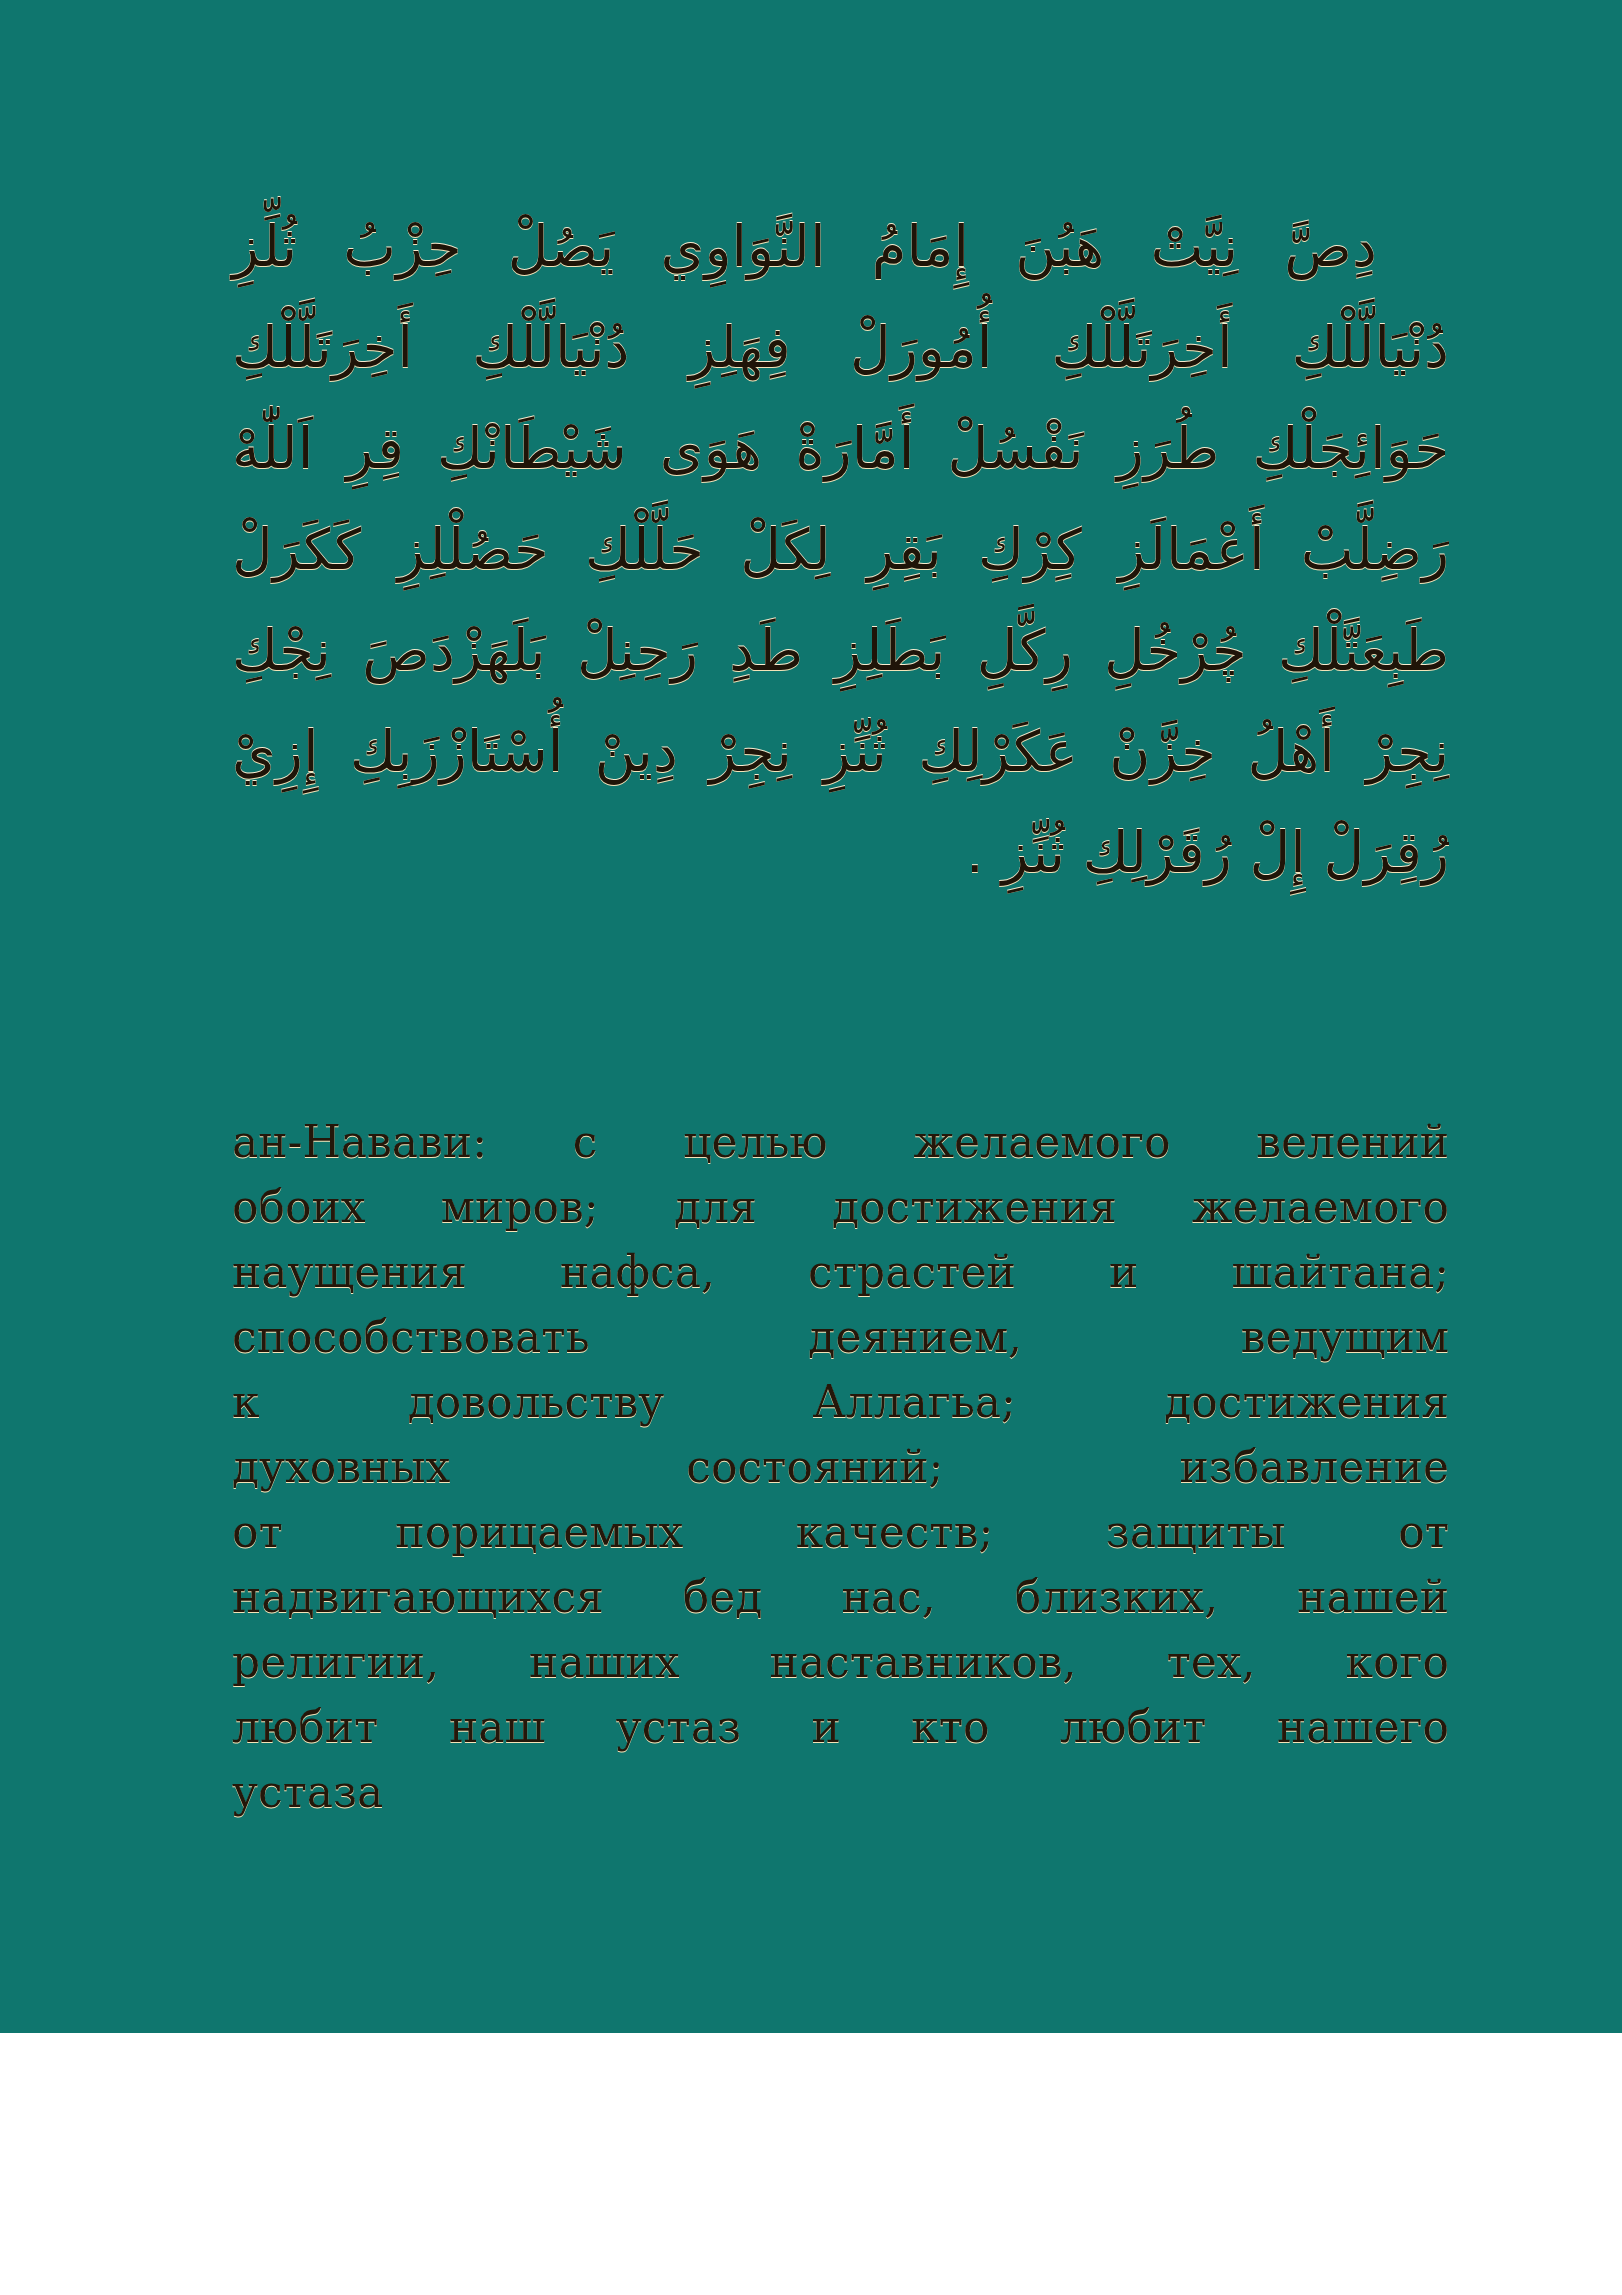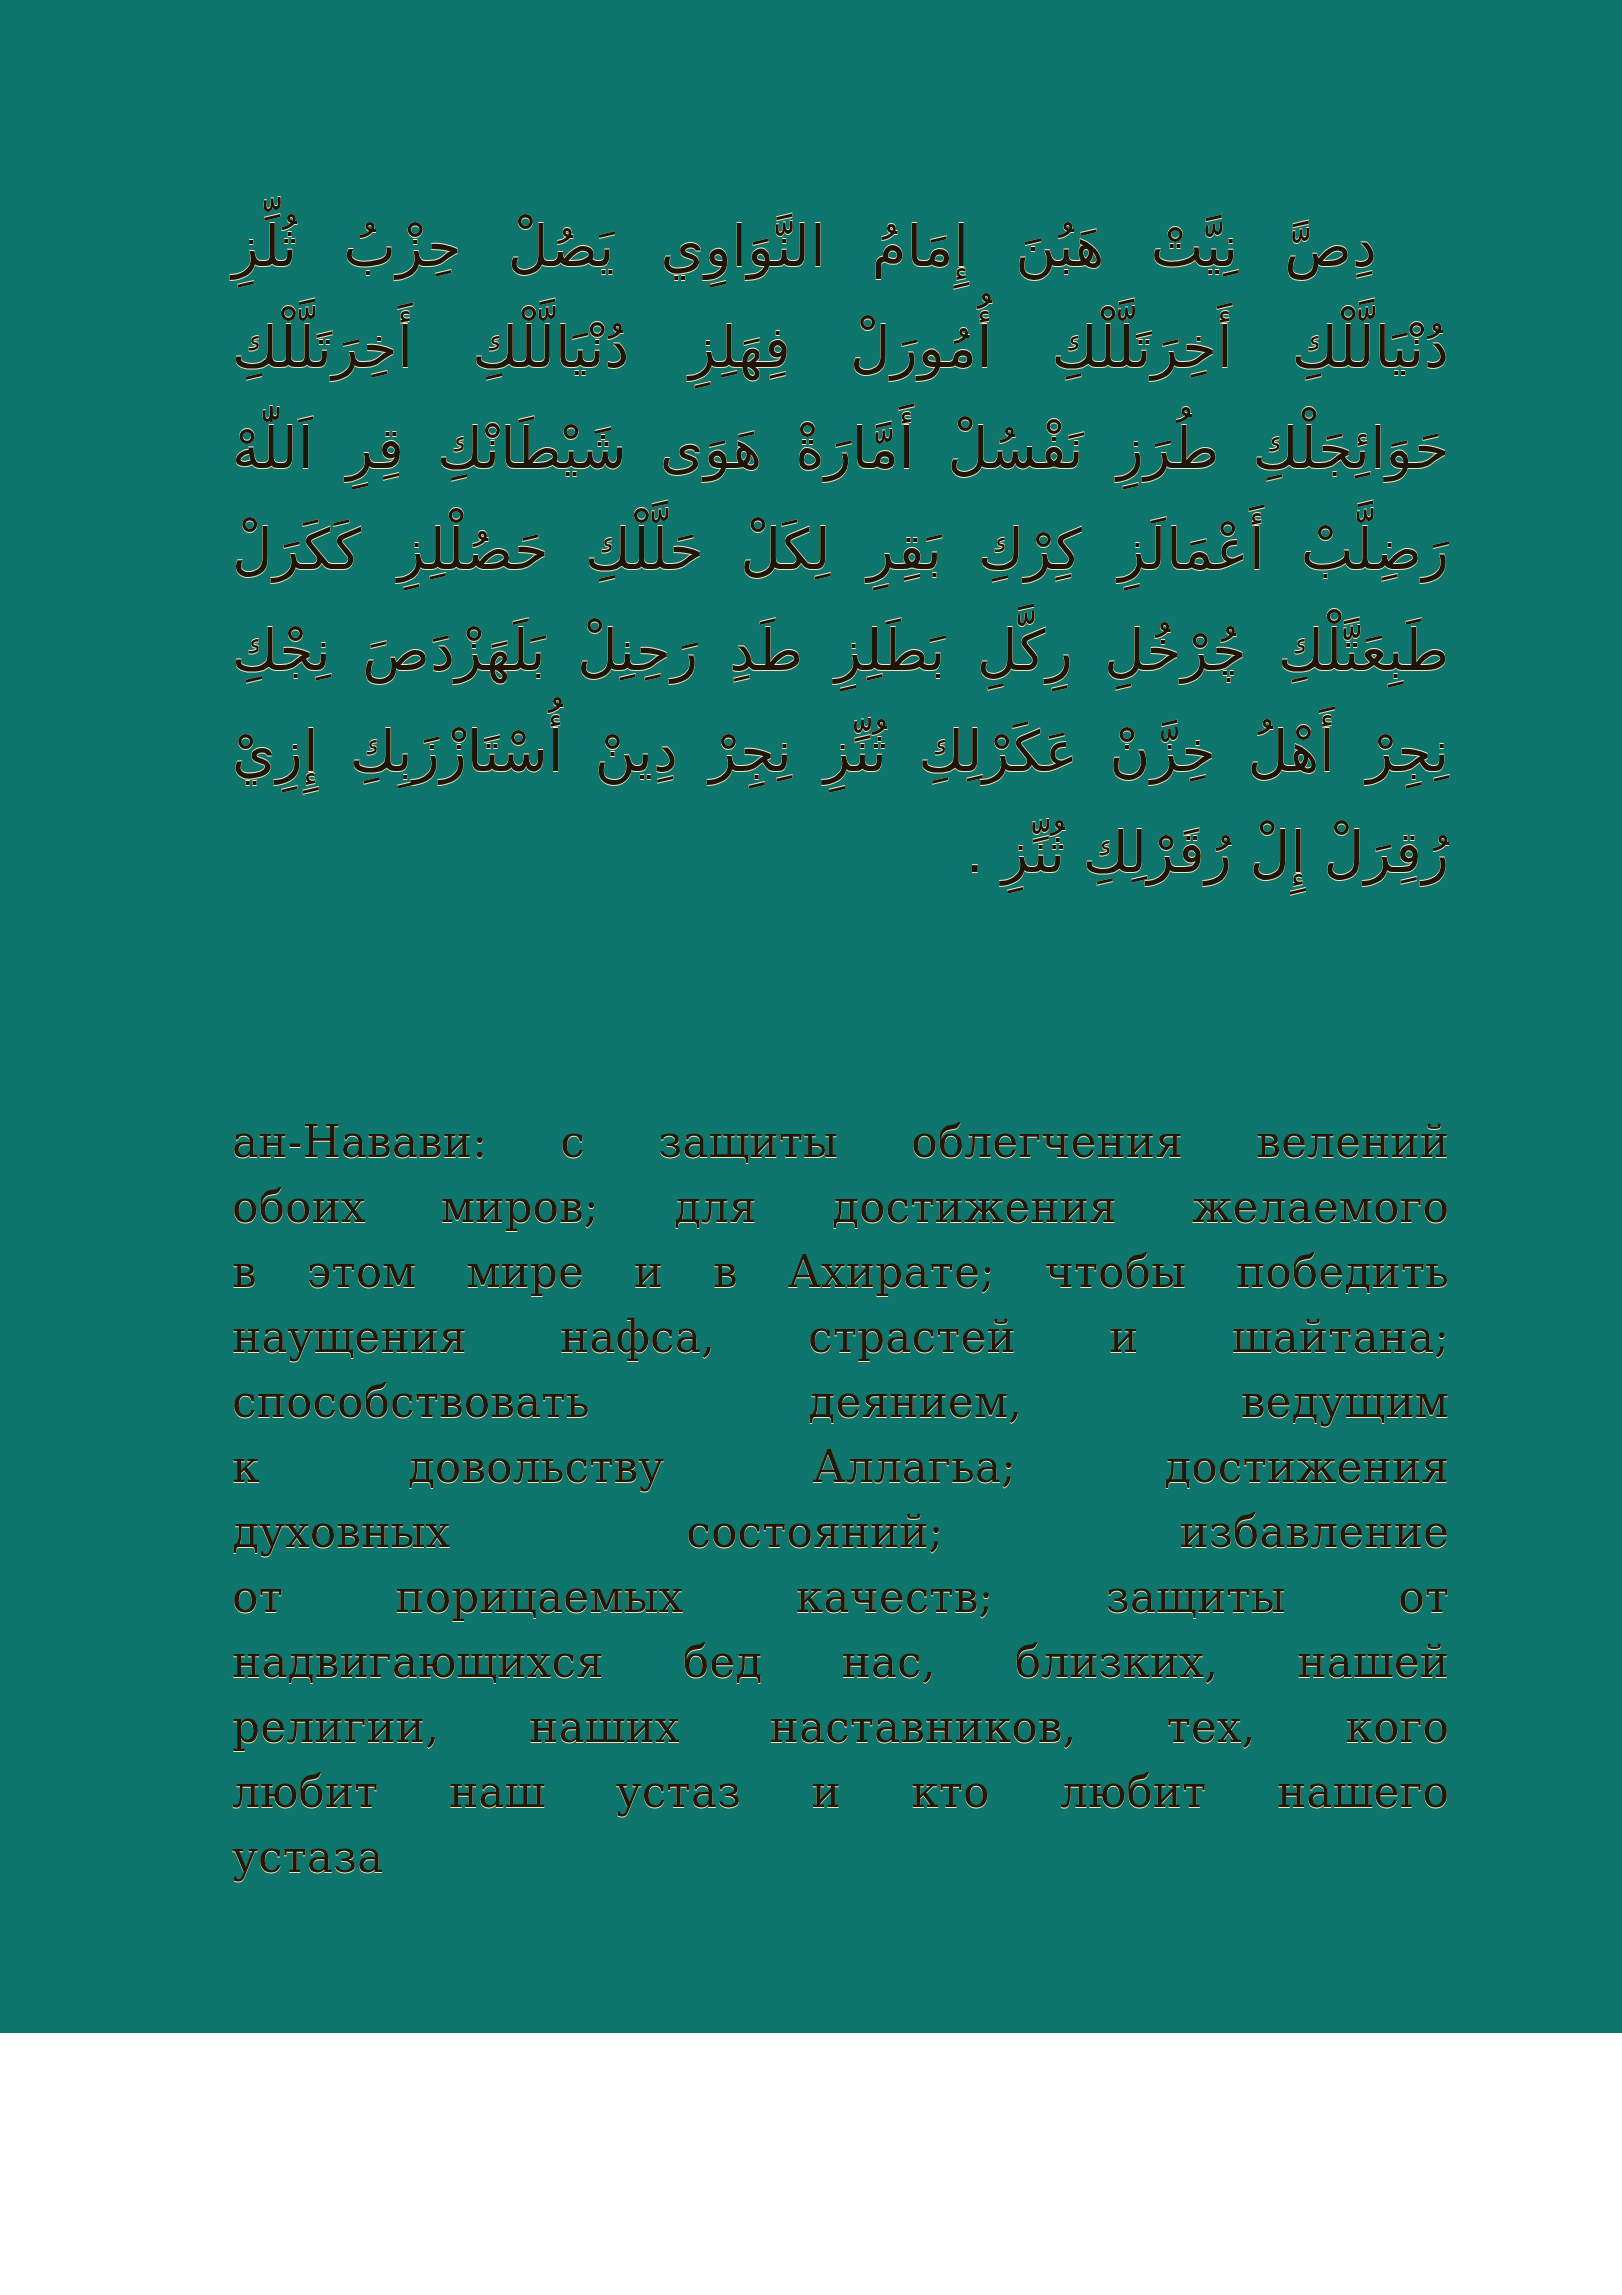--- a/index.html
+++ b/index.html
@@ -83,23 +83,22 @@
     <span class="arabic-line first">دِصَّ نِيَّتْ هَبُنَ إِمَامُ النَّوَاوِي يَصُلْ حِزْبُ ثُلِّزِ</span>
     <span class="arabic-line">دُنْيَالَّلْكِ أَخِرَتَلَّلْكِ أُمُورَلْ فِهَلِزِ دُنْيَالَّلْكِ أَخِرَتَلَّلْكِ</span>
     <span class="arabic-line">حَوَائِجَلْكِ طُرَزِ نَفْسُلْ أَمَّارَةْ هَوَى شَيْطَانْكِ قِرِ اَللّٰهْ</span>
     <span class="arabic-line">رَضِلَّبْ أَعْمَالَزِ كِرْكِ بَقِرِ لِكَلْ حَلَّلْكِ حَصُلْلِزِ كَكَرَلْ</span>
     <span class="arabic-line">طَبِعَتَّلْكِ چُرْخُلِ رِكَّلِ بَطَلِزِ طَدِ رَحِنِلْ بَلَهَزْدَصَ نِجْكِ</span>
     <span class="arabic-line">نِجِرْ أَهْلُ خِزَّنْ عَكَرْلِكِ ثُنِّزِ نِجِرْ دِينْ أُسْتَازْزَبِكِ إِزِيْ</span>
     <span class="arabic-line last">رُقِرَلْ إِلْ رُقَرْلِكِ ثُنِّزِ .</span>
   </div>
 
   <div class="russian-block">
-    <span class="russian-line">ан-Навави: с защиты облегчения велений</span>
+    <span class="russian-line">ан-Навави: с целью желаемого велений</span>
     <span class="russian-line">обоих миров; для достижения желаемого</span>
-    <span class="russian-line">в этом мире и в Ахирате; чтобы победить</span>
     <span class="russian-line">наущения нафса, страстей и шайтана;</span>
     <span class="russian-line">способствовать деянием, ведущим</span>
     <span class="russian-line">к довольству Аллагьа; достижения</span>
     <span class="russian-line">духовных состояний; избавление</span>
     <span class="russian-line">от порицаемых качеств; защиты от</span>
     <span class="russian-line">надвигающихся бед нас, близких, нашей</span>
     <span class="russian-line">религии, наших наставников, тех, кого</span>
     <span class="russian-line">любит наш устаз и кто любит нашего</span>
     <span class="russian-line last">устаза</span>
   </div>

